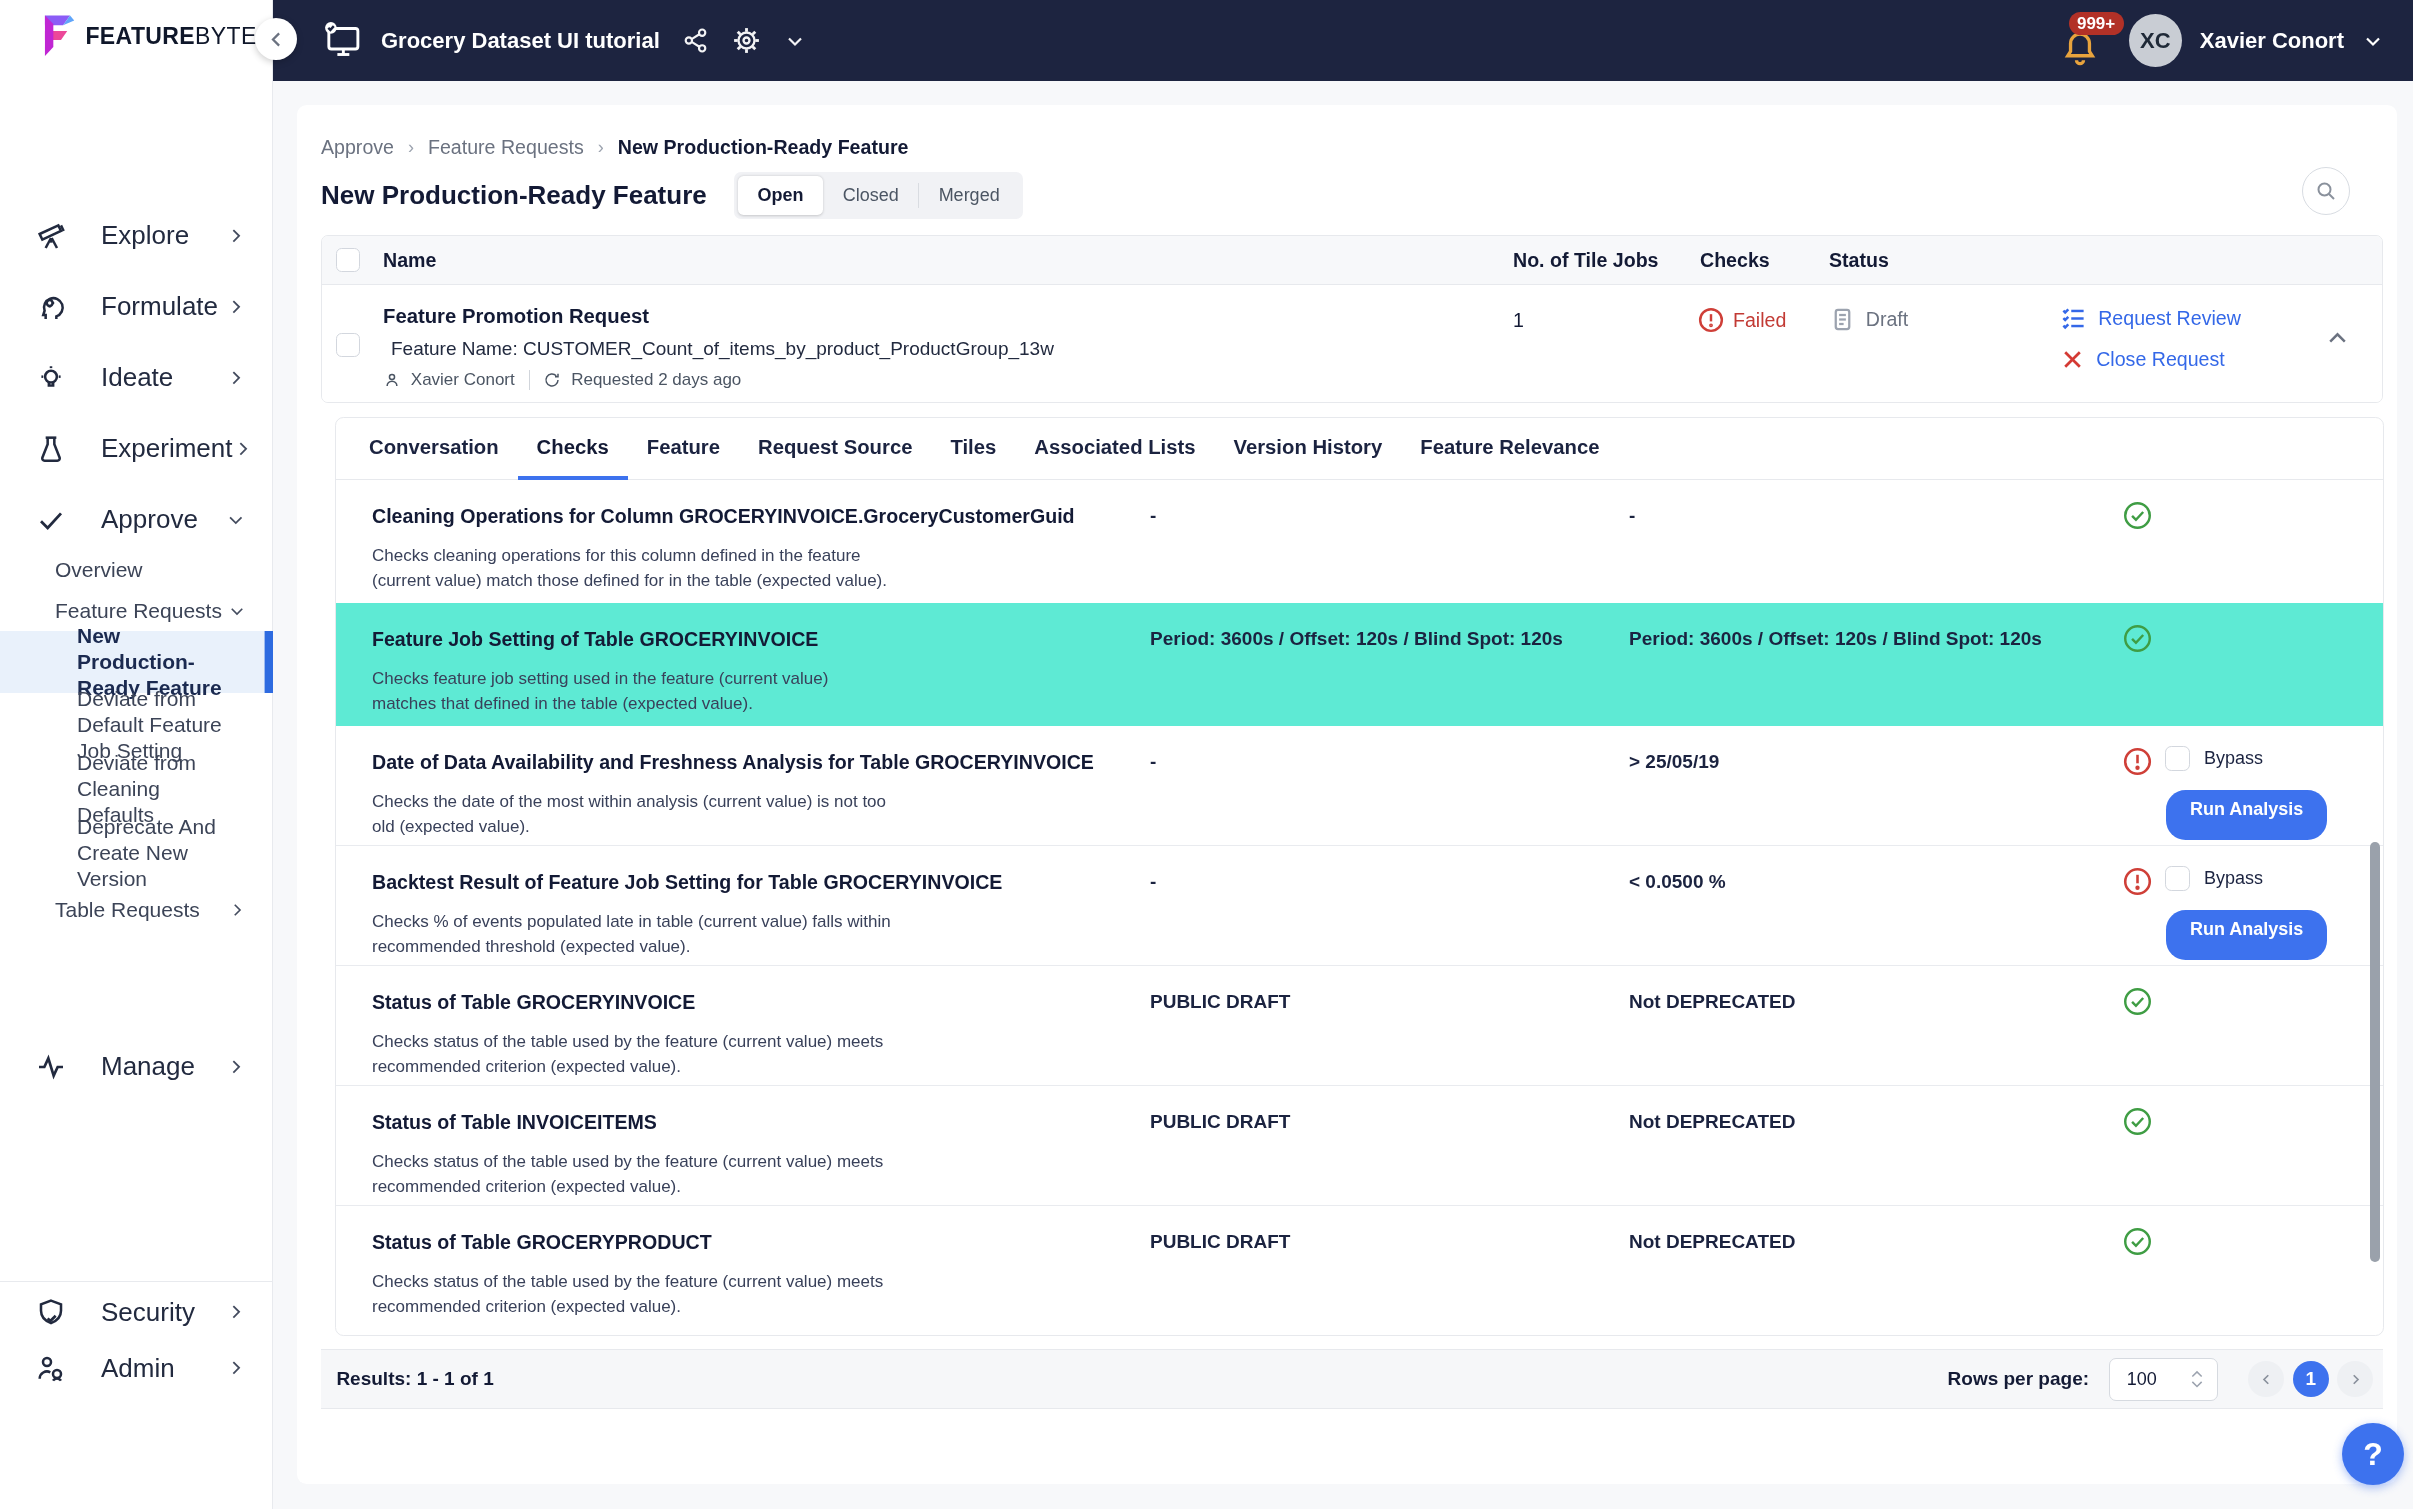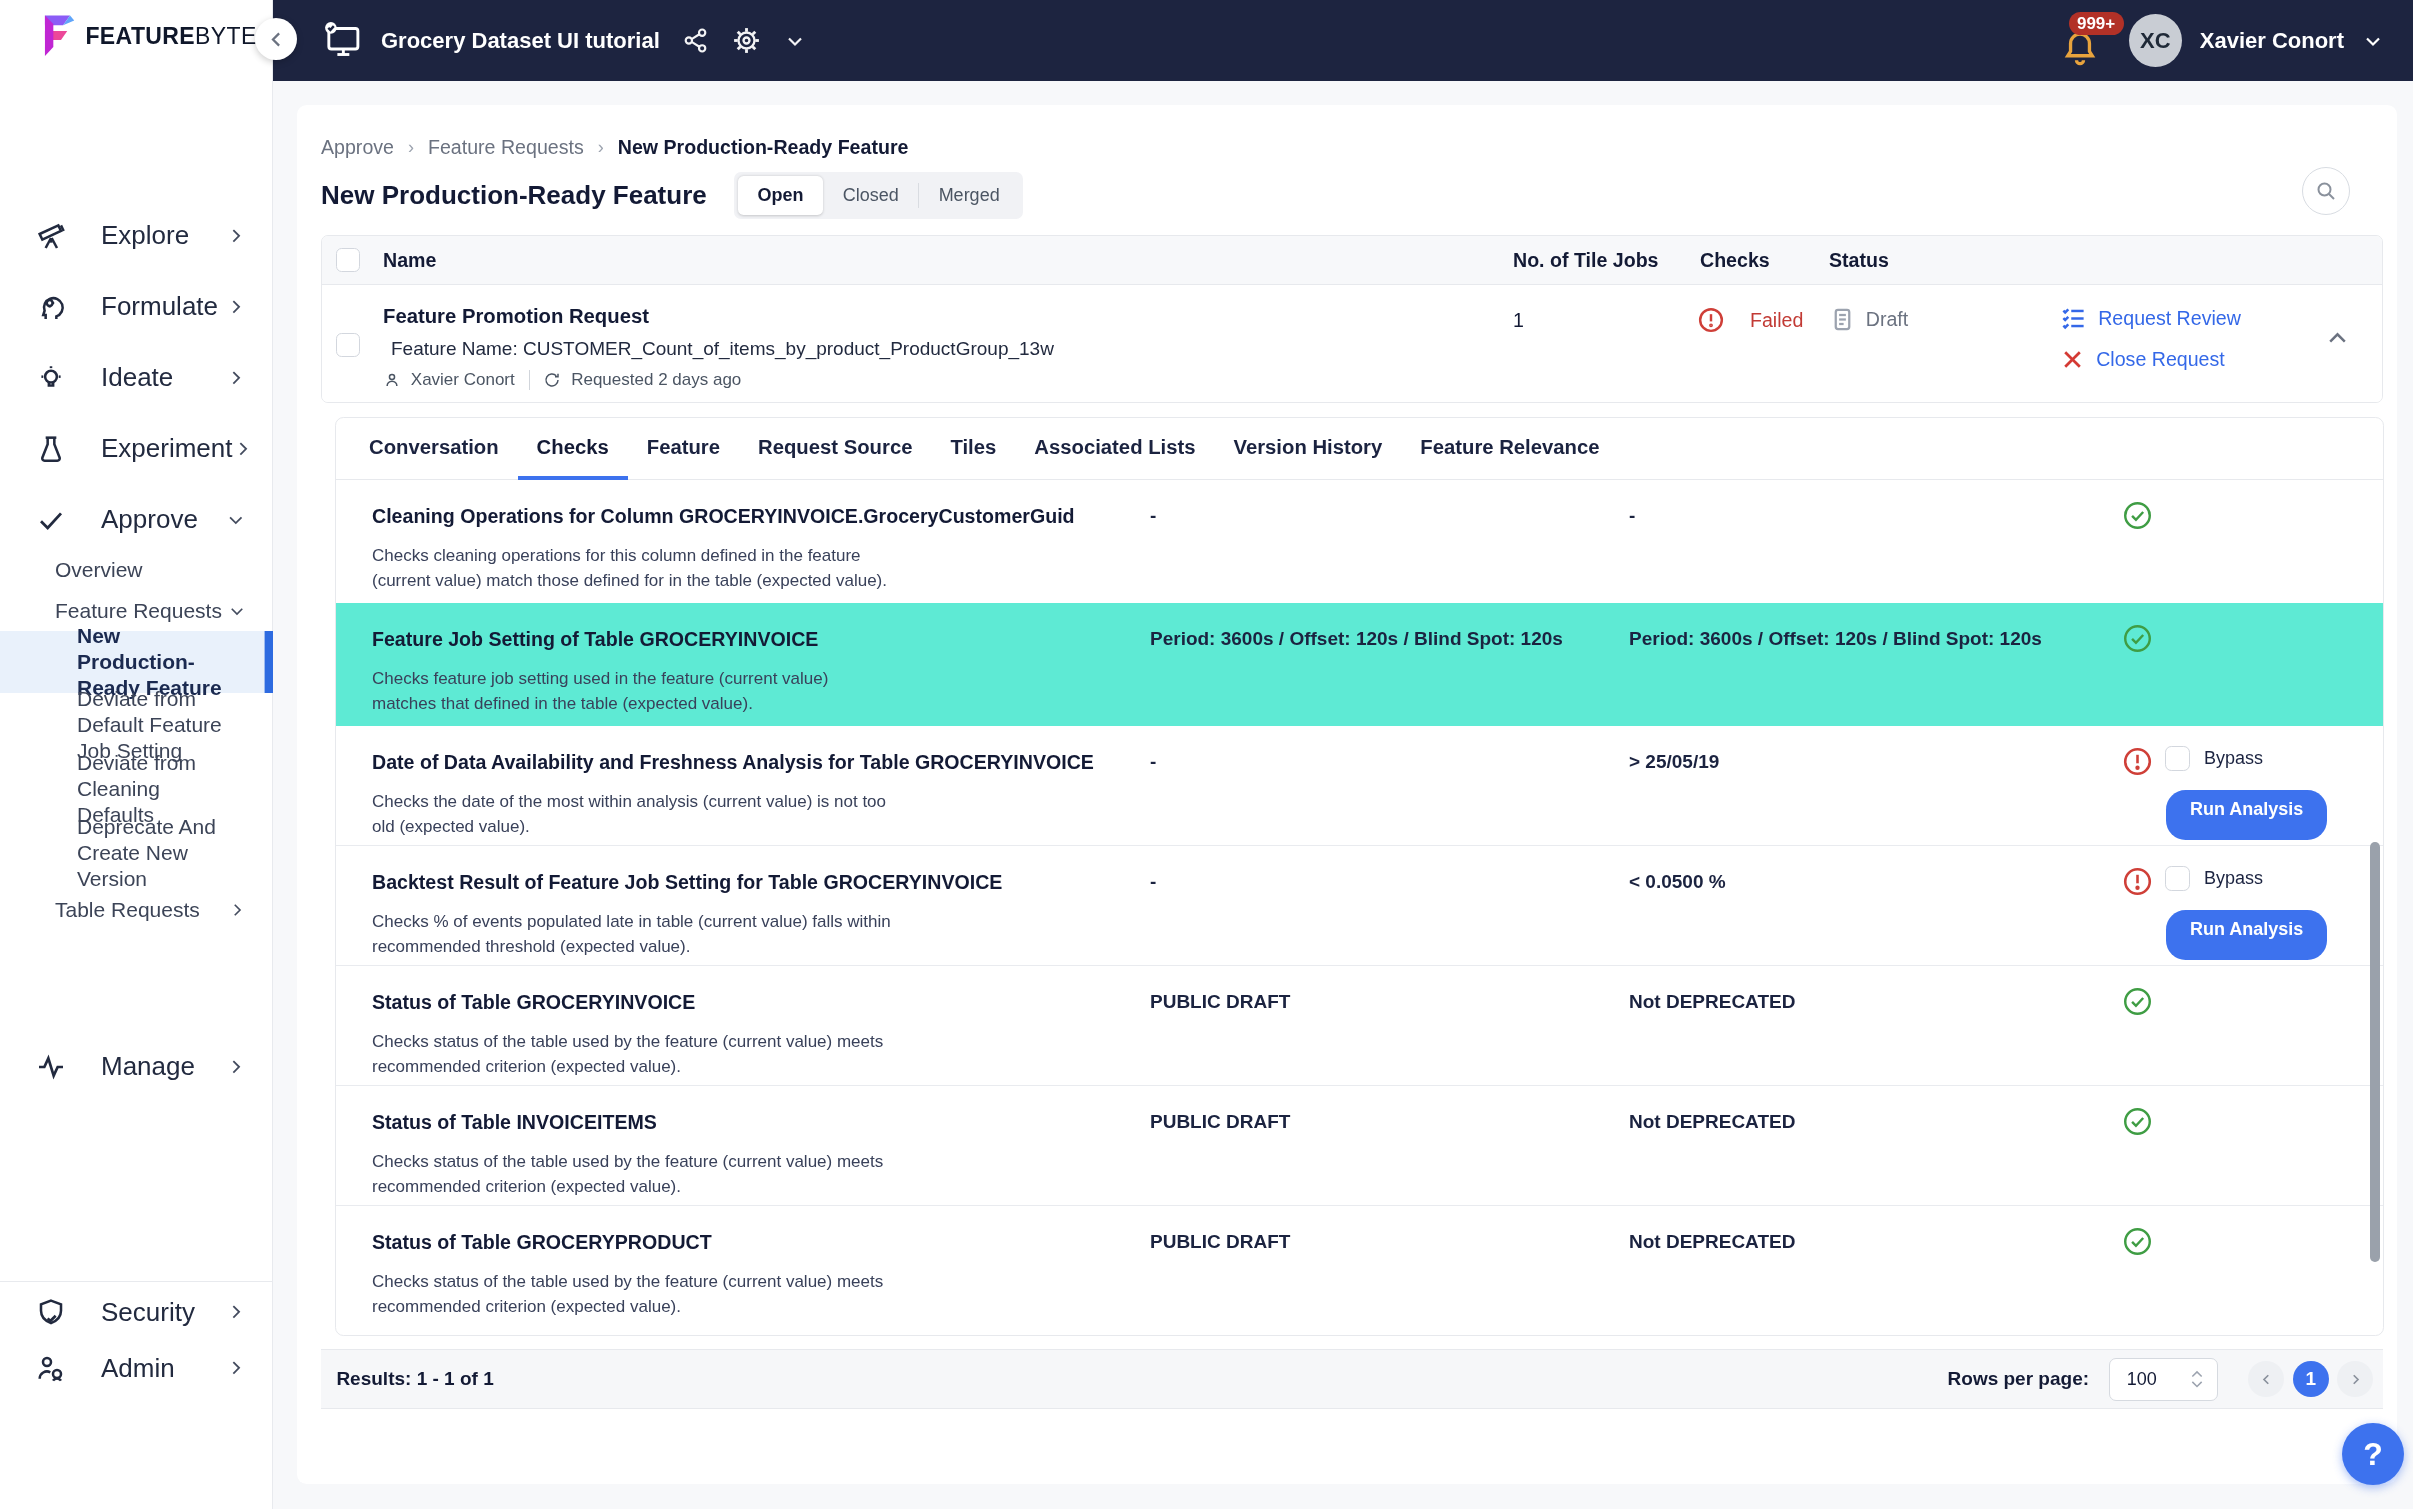--- a/index.html
+++ b/index.html
@@ -65,21 +65,21 @@
   .col-checks{position:absolute;left:1378px;line-height:48px;}
   .col-status{position:absolute;left:1507px;line-height:48px;}
   .cb{position:absolute;left:14px;width:24px;height:24px;border:1.4px solid #d3d7de;border-radius:5.6px;background:#fff;box-sizing:border-box;cursor:pointer;}
   .rrow{position:relative;height:119px;background:#fff;}
   .rrow .cb{top:48px;}
   .r-title{position:absolute;left:61px;top:19.6px;font-size:20.3px;font-weight:700;color:#131a35;}
   .r-sub{position:absolute;left:61px;top:53px;font-size:19px;color:#222a3f;margin-left:8px;}
   .r-meta{position:absolute;left:61px;top:85px;display:flex;align-items:center;gap:9.8px;font-size:17px;color:#4b5563;}
   .r-meta .vdiv{width:0.7px;height:19.6px;background:#d1d5db;margin:0 4.2px;}
   .r-tile{position:absolute;left:1191px;top:24px;font-size:19.6px;color:#131a35;}
-  .r-failed{position:absolute;left:1375px;top:21px;display:flex;align-items:center;gap:25px;font-size:19.6px;color:#c23a34;}
+  .r-failed{position:absolute;left:1375px;top:21px;display:flex;align-items:center;gap:8px;font-size:19.6px;color:#c23a34;}
   .r-draft{position:absolute;left:1507px;top:21px;display:flex;align-items:center;gap:9.8px;font-size:19.6px;color:#6b7280;}
   .r-act{position:absolute;left:1738px;display:flex;align-items:center;gap:11.2px;font-size:19.6px;color:#3468e8;cursor:pointer;}
   .r-act1{top:19.6px;}
   .r-act2{top:62px;}
   .r-collapse{position:absolute;left:2003px;top:41px;color:#6b7280;cursor:pointer;}
 
   
   .panel{position:absolute;left:38px;top:312px;width:2049px;height:919px;border:0.7px solid #e7e9ed;border-radius:8.4px;box-sizing:border-box;overflow:hidden;}
   .tabs{display:flex;height:62px;border-bottom:1.4px solid #e7e9ed;padding-left:14px;box-sizing:border-box;}
   .tab{padding:0 19px;display:flex;align-items:center;font-size:20.3px;font-weight:600;color:#1b2340;border-bottom:4.2px solid transparent;margin-bottom:-1.4px;cursor:pointer;box-sizing:border-box;}

